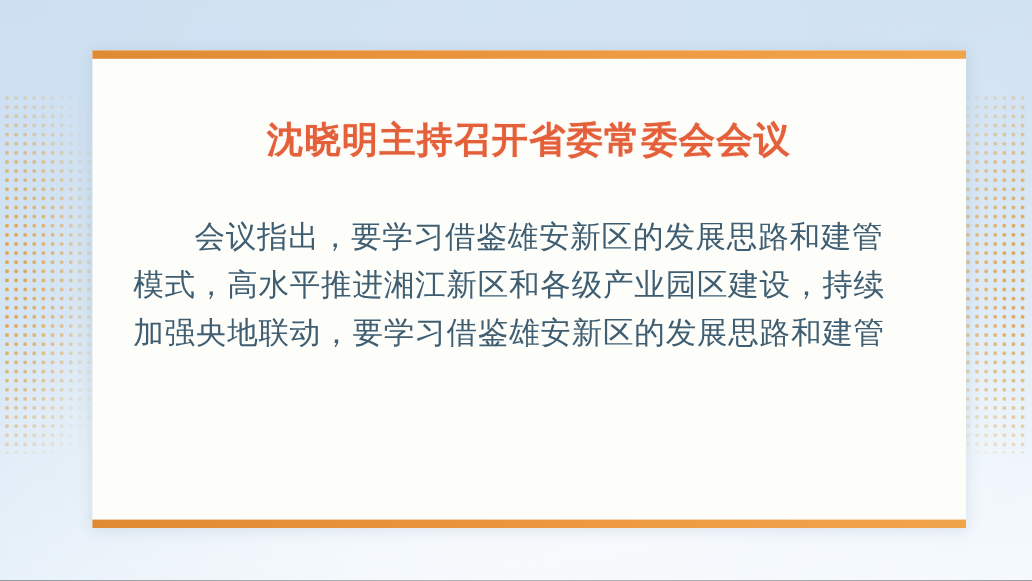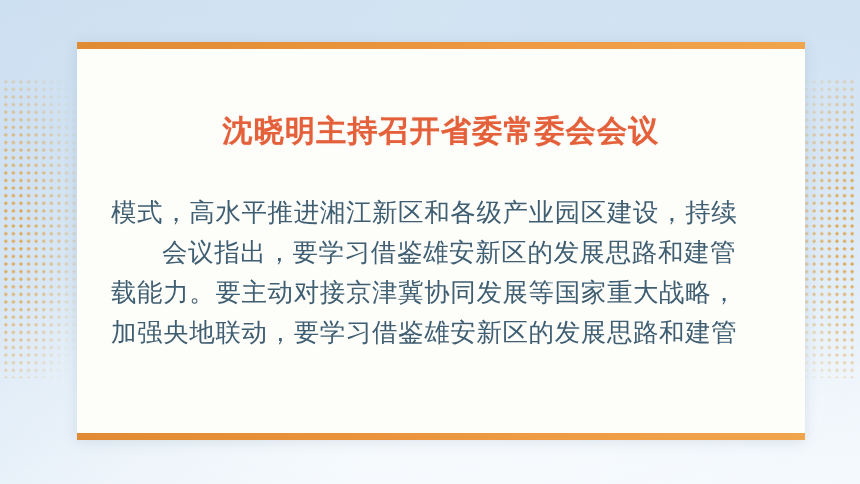--- a/index.html
+++ b/index.html
@@ -82,21 +82,21 @@
     height: 7px;
     background: linear-gradient(90deg, #e08a33 0%, #e8923a 35%, #ef9d45 70%, #f0a44c 100%);
   }
   .card-rule.top { top: 0; }
   .card-rule.bottom { bottom: 0; }
 
   .card-inner {
     position: absolute;
     left: 0; right: 0;
     top: 7px; bottom: 7px;
-    padding: 18px 34px;
+    padding: 4px 34px;
     box-sizing: border-box;
   }
 
   .headline {
     margin: 0;
     padding-top: 44px;
     text-align: center;
     font-size: 30px;
     font-weight: bold;
     letter-spacing: 1.2px;
@@ -133,22 +133,21 @@
 
   <div class="card">
     <div class="card-rule top"></div>
     <div class="card-rule bottom"></div>
 
     <div class="card-inner">
 
       <h1 class="headline">沈晓明主持召开省委常委会会议</h1>
 
       <div class="body-block">
+        <div class="body-line indent">会议指出，要学习借鉴雄安新区的发展思路和建管</div>
         <div class="body-line">模式，高水平推进湘江新区和各级产业园区建设，持续</div>
-        <div class="body-line indent">会议指出，要学习借鉴雄安新区的发展思路和建管</div>
-        <div class="body-line">载能力。要主动对接京津冀协同发展等国家重大战略，</div>
         <div class="body-line">加强央地联动，要学习借鉴雄安新区的发展思路和建管</div>
       </div>
 
     </div>
   </div>
 
 </div>
 
 </body></html>

